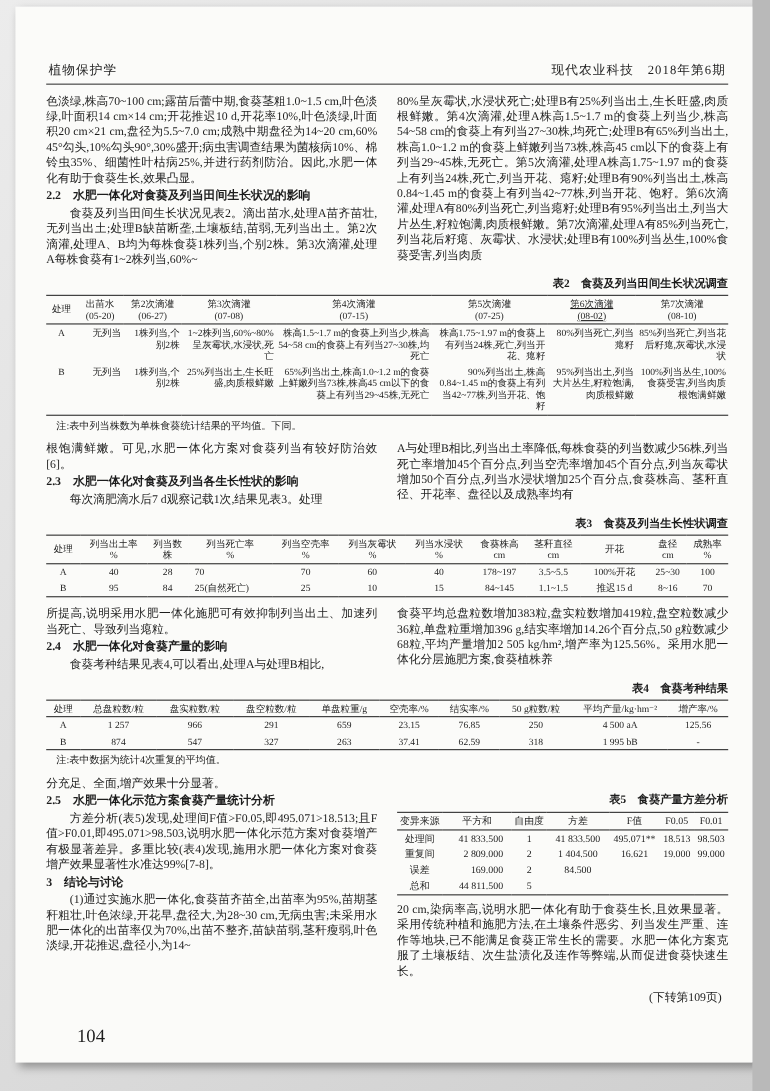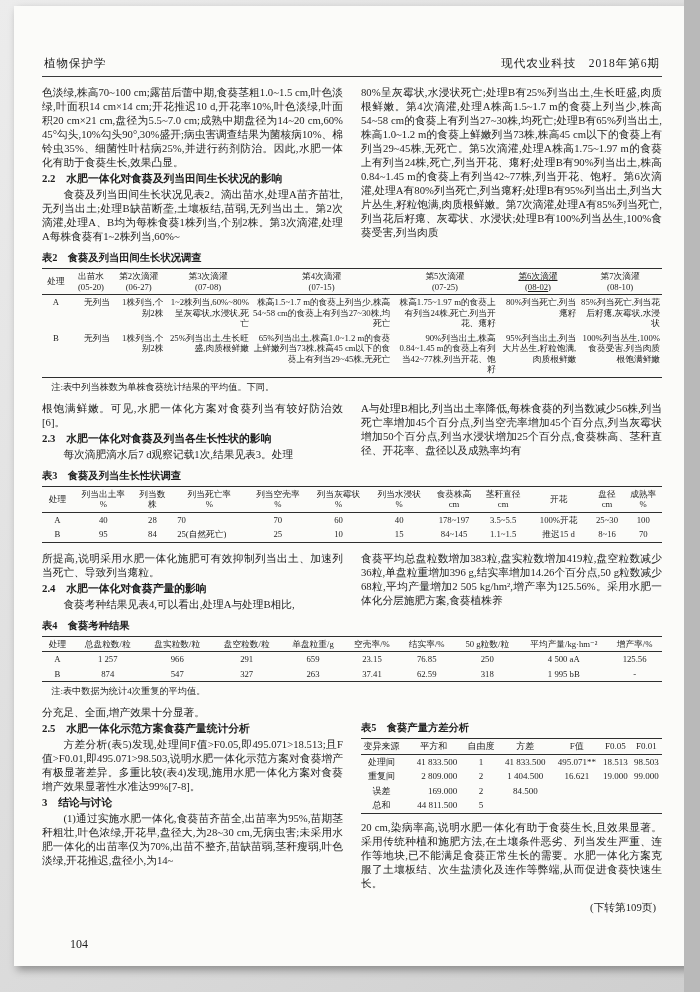--- a/index.html
+++ b/index.html
@@ -10,41 +10,41 @@
            box-shadow:3px 4px 8px rgba(0,0,0,.35); padding:50px 28px 14px 28px;
            display:flex; flex-direction:column; overflow:hidden; }
   .pagehead { display:flex; justify-content:space-between; align-items:flex-end;
               font-size:11.5px; letter-spacing:1px; padding:0 2px 5px 2px; border-bottom:1px solid #3a3a3a; }
   .twocol { display:flex; gap:18px; margin-top:8px; }
   .col { flex:1; font-size:10.7px; line-height:14px; text-align:justify; }
   .col p { margin-bottom:1px; }
   p.ind { text-indent:2em; }
   h4.sec { font-size:10.8px; font-weight:700; line-height:16px; margin:1px 0; }
   .tblock { margin-top:7px; }
-  .tcap { text-align:left; font-weight:700; font-size:10.3px; margin-bottom:3px; }
+  .tcap { text-align:right; font-weight:700; font-size:10.3px; margin-bottom:3px; }
   table { width:100%; border-collapse:collapse; font-size:8.7px; line-height:10.5px;
           border-top:1.4px solid #2e2e2e; border-bottom:1.4px solid #2e2e2e; }
   thead tr { border-bottom:0.8px solid #2e2e2e; }
   th { font-weight:400; white-space:pre-line; padding:2px 1px; vertical-align:middle; text-align:center; }
   td { padding:2px 2px; vertical-align:top; text-align:center; }
   .tnote { font-size:9.2px; line-height:12px; margin-top:3px; padding-left:1em; }
   
   .t2 td { text-align:right; }
   .t2 td:nth-child(1) { text-align:center; }
   .t2 th:nth-child(1){width:4.5%;} .t2 th:nth-child(2){width:6.8%;} .t2 th:nth-child(3){width:8.6%;}
   .t2 th:nth-child(4){width:13.8%;} .t2 th:nth-child(5){width:22.8%;} .t2 th:nth-child(6){width:17%;}
   .t2 th:nth-child(7){width:13%;text-decoration:underline;} .t2 th:nth-child(8){width:13.5%;}
   .t3 th:nth-child(1){width:5%;} .t3 th:nth-child(10){width:10%;}
   .t3 td:nth-child(4){text-align:left; padding-left:6px;}
   .t4 th:nth-child(1){width:5%;} .t4 th:nth-child(9){width:14%;}
   .t5 { font-size:9px; }
   .t5 td:nth-child(2){text-align:right; padding-right:8px;}
   .t5 th:nth-child(2){width:21%;} .t5 th:nth-child(4){width:19%;}
   .cont { text-align:right; font-size:10.7px; margin-top:10px; padding-right:6px; }
-  .pagefoot { margin-top:auto; font-size:12px; padding-left:28px; }
+  .pagefoot { margin-top:auto; font-size:17px; padding-left:28px; }
 </style>
 </head>
 <body>
 
 <div class="canvas">
   <div class="sheet">
 
     <div class="pagehead">
       <span>植物保护学</span>
       <span>现代农业科技　2018年第6期</span>

